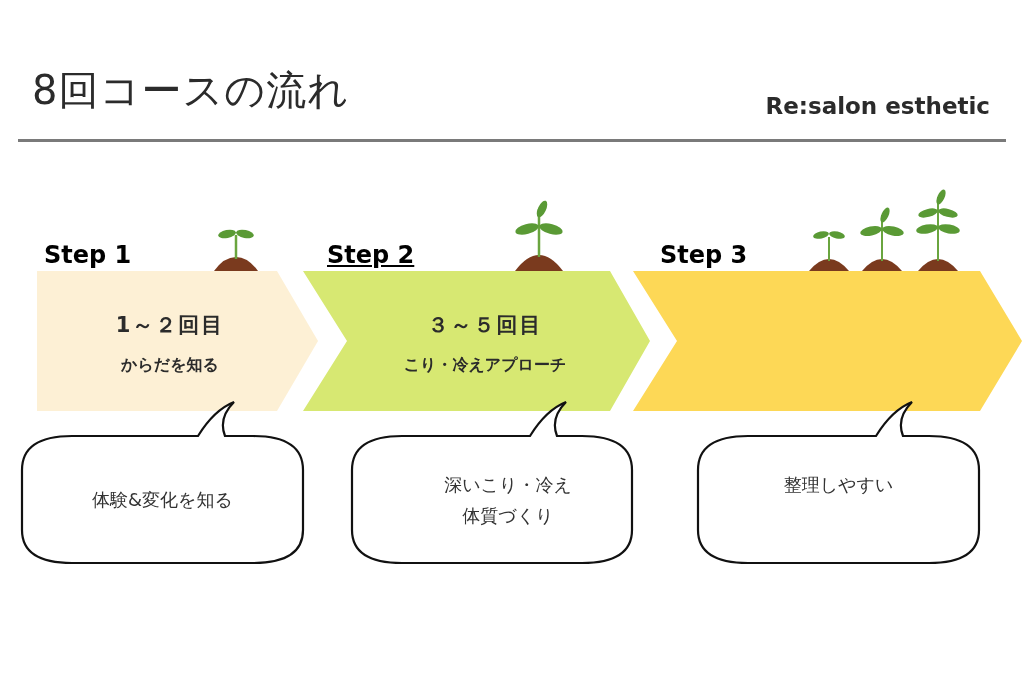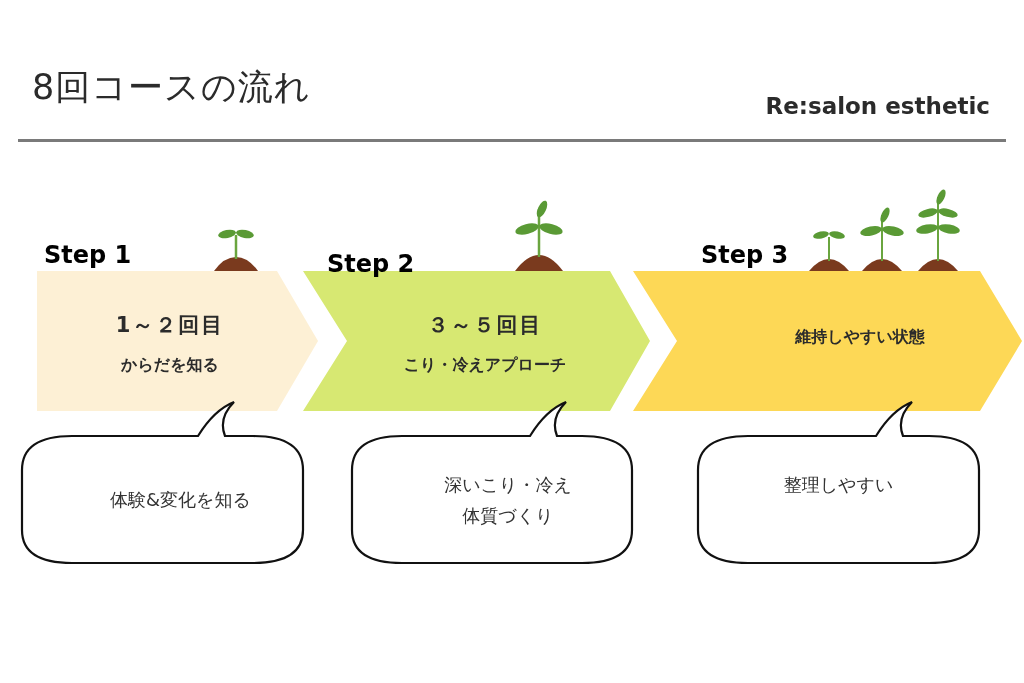--- a/index.html
+++ b/index.html
@@ -1,18 +1,18 @@
 <!DOCTYPE html>
 <html><head>
 <meta charset="utf-8">
 <style>
   html, body { margin:0; padding:0; background:#ffffff; }
   body { width:1024px; height:683px; position:relative; overflow:hidden;
          font-family:"DejaVu Sans", sans-serif; color:#2b2b2b; }
-  .title { position:absolute; left:32px; top:70px; font-size:35px; font-weight:normal;
+  .title { position:absolute; left:32px; top:70px; font-size:40px; font-weight:normal;
            letter-spacing:1px; color:#2b2b2b; line-height:1; }
   .brand { position:absolute; right:34px; top:95px; font-size:23px; font-weight:bold; color:#2b2b2b; line-height:1; }
   .rule { position:absolute; left:18px; top:139px; width:988px; height:3px; background:#7a7a7a; }
   svg.art { position:absolute; left:0; top:0; }
   .step-label { position:absolute; font-size:24px; font-weight:bold; color:#000000; line-height:1; }
   .arrow-text { position:absolute; text-align:center; font-weight:bold; color:#2b2b2b; }
   .arrow-text .count { font-size:21px; display:block; letter-spacing:2px; }
   .arrow-text .desc { font-size:16px; display:block; margin-top:16px; }
   .bubble-text { position:absolute; text-align:center; font-size:18px; color:#333; line-height:31px; }
 </style>
@@ -66,36 +66,35 @@
     <ellipse cx="10" cy="-58" rx="10" ry="4" transform="rotate(15 10 -58)" fill="#5a9a35"></ellipse>
     <ellipse cx="3" cy="-74" rx="3.5" ry="8" transform="rotate(25 3 -74)" fill="#5a9a35"></ellipse>
   </g>
 
   <path d="M198,436 Q214,410 234,402 Q218,418 225,436 L253,436 Q303,436 303,470 L303,530 Q303,563 253,563 L72,563 Q22,563 22,530 L22,470 Q22,436 72,436 Z" fill="#fff" stroke="#111" stroke-width="2.2"></path>
   <path d="M530,436 Q546,410 566,402 Q550,418 557,436 L582,436 Q632,436 632,470 L632,530 Q632,563 582,563 L402,563 Q352,563 352,530 L352,470 Q352,436 402,436 Z" fill="#fff" stroke="#111" stroke-width="2.2"></path>
   <path d="M876,436 Q892,410 912,402 Q896,418 903,436 L929,436 Q979,436 979,470 L979,530 Q979,563 929,563 L748,563 Q698,563 698,530 L698,470 Q698,436 748,436 Z" fill="#fff" stroke="#111" stroke-width="2.2"></path>
 </svg>
 
 <div class="step-label" style="left:44px; top:243px;">Step 1</div>
-<div class="step-label" style="left:327px; top:252px;">Step 2</div>
-<div class="step-label" style="left:660px; top:243px;margin-left:41px;">Step 3</div>
+<div class="step-label" style="left:327px; top:243px;text-decoration:underline;">Step 2</div>
+<div class="step-label" style="left:660px; top:243px;">Step 3</div>
 
 <div class="arrow-text" style="left:60px; width:220px; top:311px;">
   <span class="count">1～２回目</span>
   <span class="desc">からだを知る</span>
 </div>
 <div class="arrow-text" style="left:355px; width:260px; top:311px;">
   <span class="count">３～５回目</span>
   <span class="desc">こり・冷えアプローチ</span>
 </div>
 <div class="arrow-text" style="left:720px; width:280px; top:311px;">
-  <span class="desc">維持しやすい状態</span>
 </div>
 
-<div class="bubble-text" style="left:22px; width:281px; top:484px;padding-left:18px;">
+<div class="bubble-text" style="left:22px; width:281px; top:484px;">
   <div>体験&amp;変化を知る</div>
 </div>
 <div class="bubble-text" style="left:352px; width:312px; top:469px;">
   <div>深いこり・冷え</div>
   <div>体質づくり</div>
 </div>
 <div class="bubble-text" style="left:698px; width:281px; top:469px;">
   <div>整理しやすい</div>
 </div>
 

